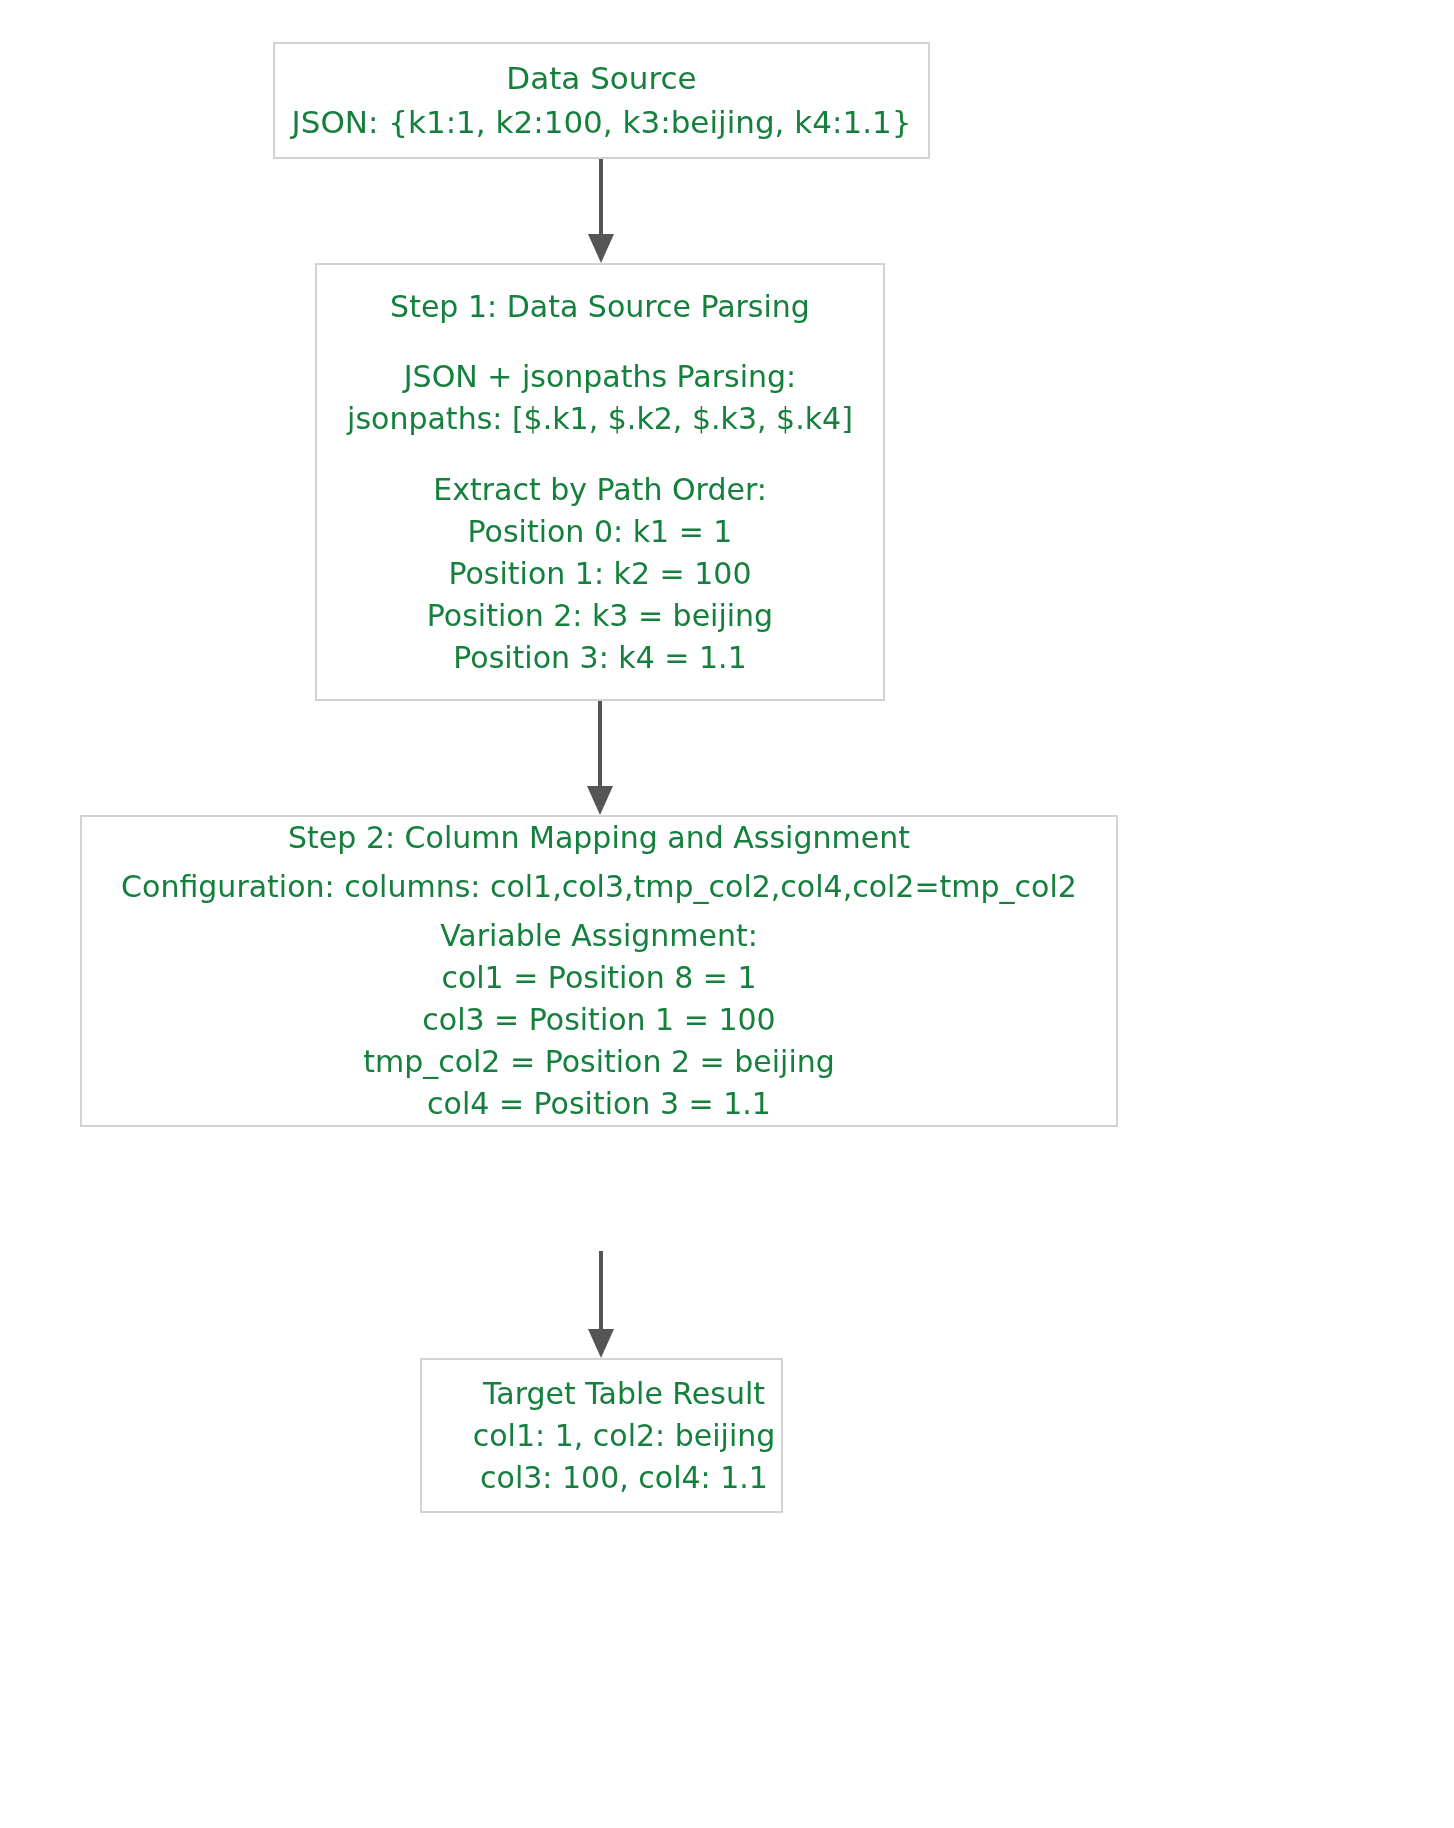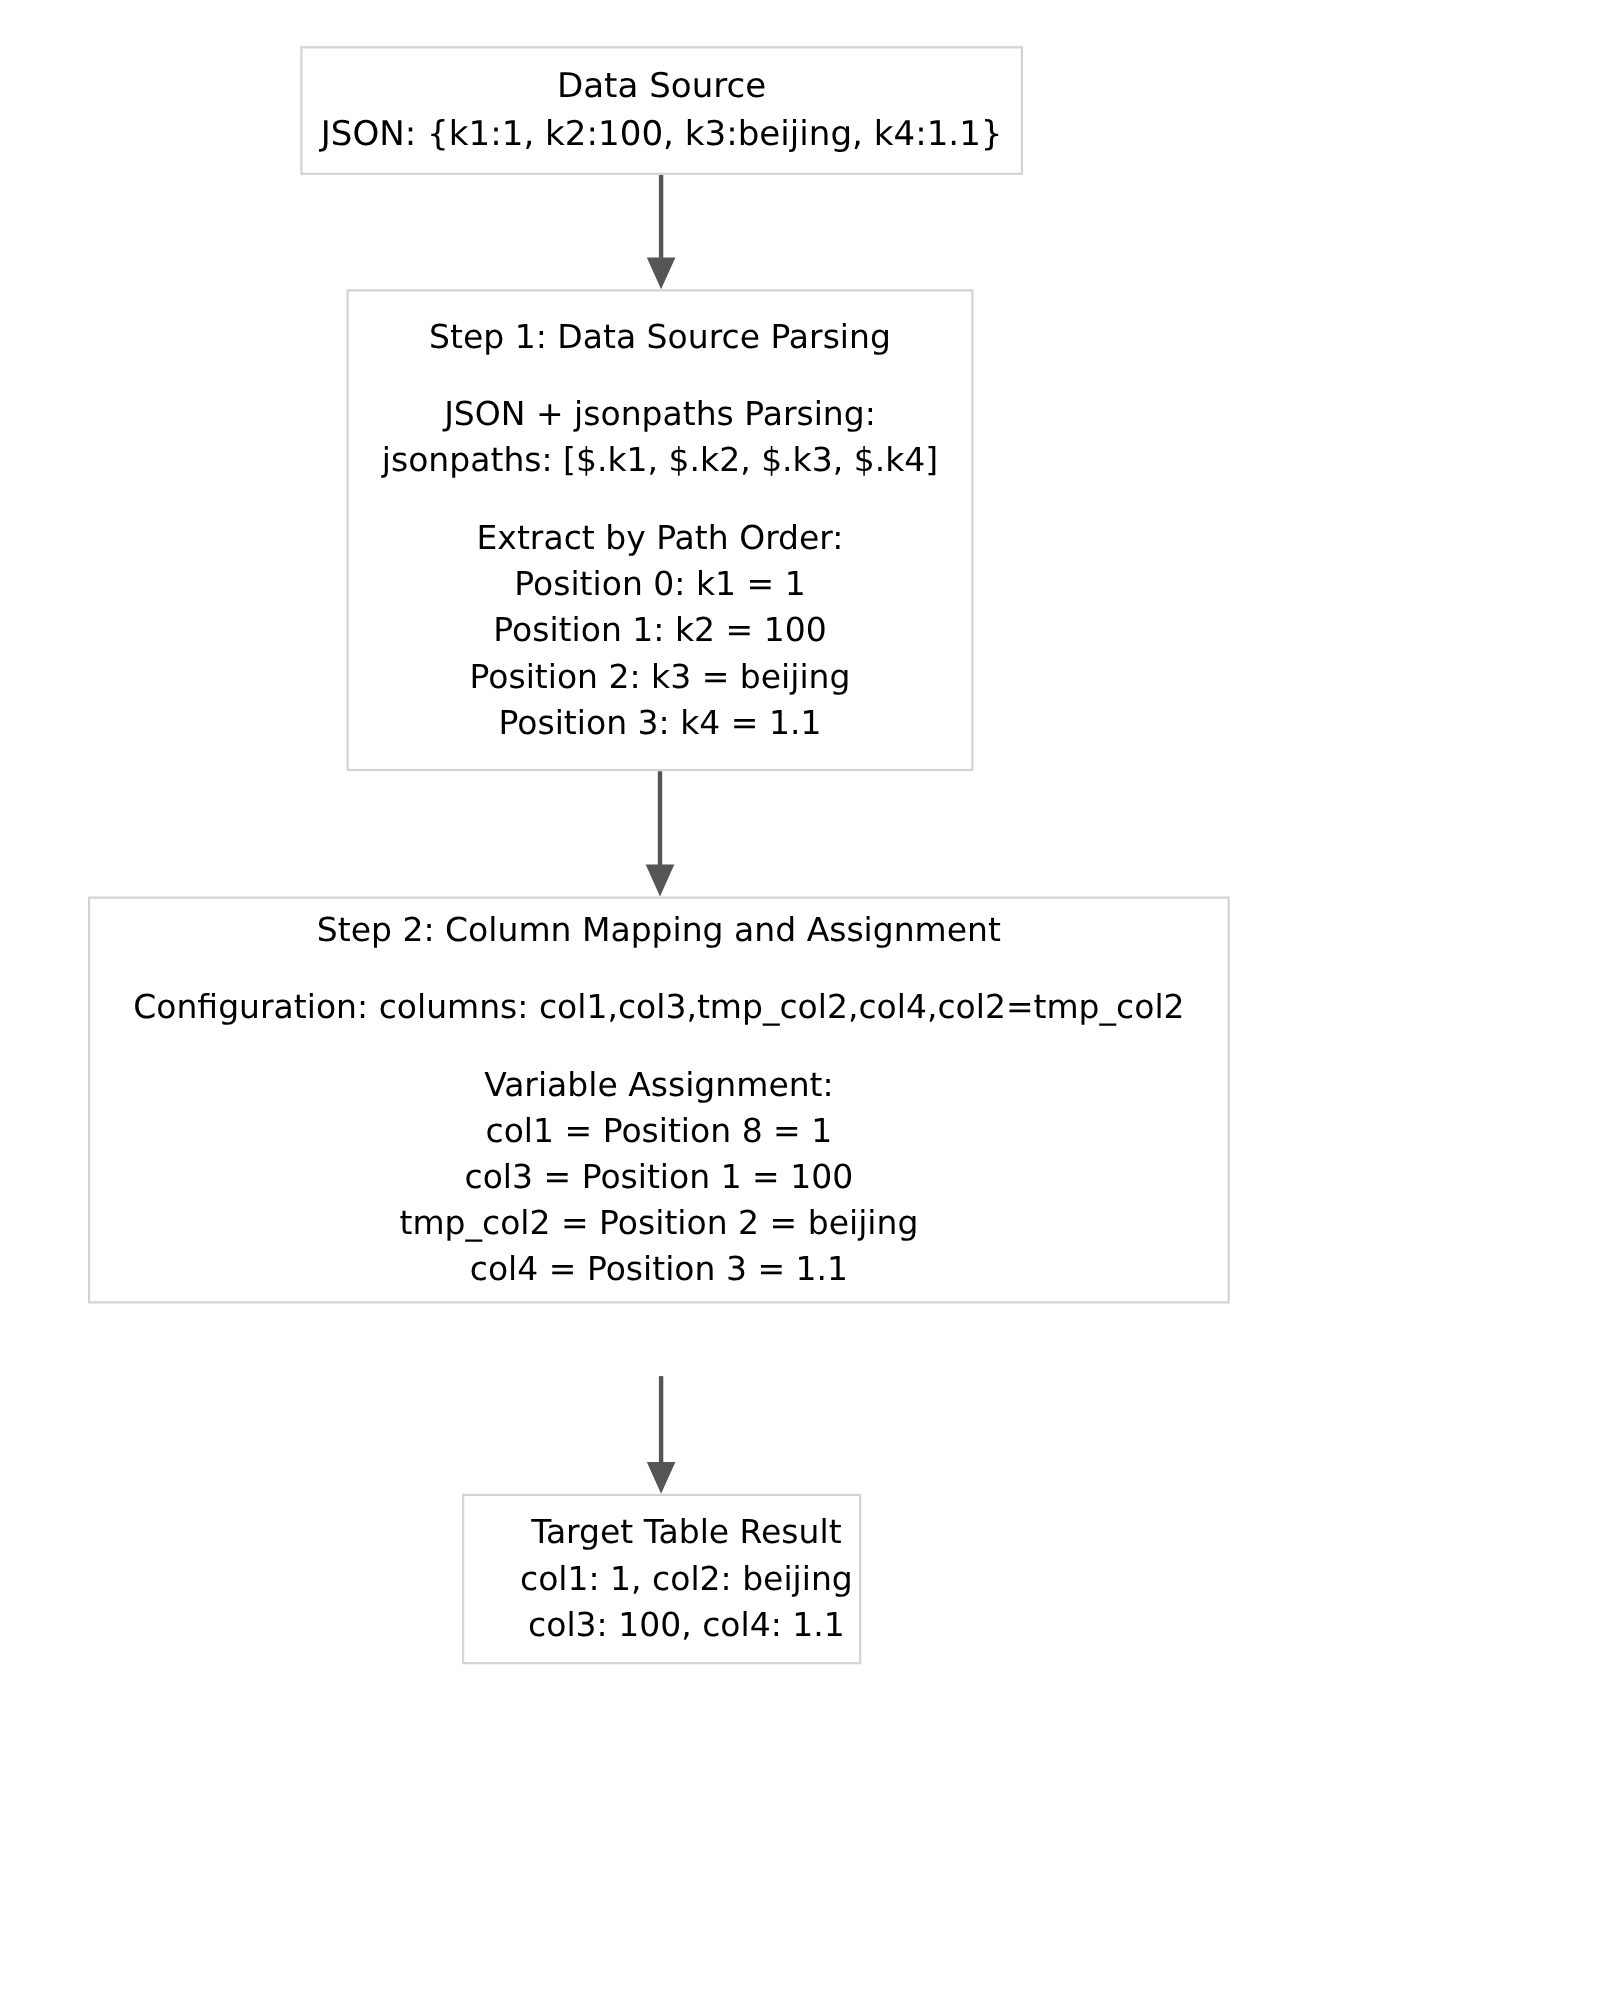--- a/index.html
+++ b/index.html
@@ -22,21 +22,21 @@
   .node {
     position: absolute;
     box-sizing: border-box;
     border: 2px solid #d3d3d3;
     background: #ffffff;
     display: flex;
     flex-direction: column;
     align-items: center;
     justify-content: center;
     text-align: center;
-    color: #000000;
+    color: #15803d;
     line-height: 1.40;
     white-space: pre;
   }
   .node .line {
     display: block;
     width: 100%;
     text-align: center;
   }
   .node .spacer {
     display: block;
@@ -46,21 +46,21 @@
   
   #node-source {
     left: 273px;  top: 42px;   width: 657px;  height: 117px;
     font-size: 31px;
   }
   #node-step1 {
     left: 315px;  top: 263px;  width: 570px;  height: 438px;
     font-size: 30px;
   }
   #node-step2 {
-    left: 80px;   top: 815px;  width: 1038px; height: 370px;
+    left: 80px;   top: 815px;  width: 1038px; height: 312px;
     font-size: 30px;
   }
   #node-result {
     left: 420px;  top: 1358px; width: 363px;  height: 155px;
     font-size: 30px;
     padding-left: 45px;
   }
 
   
   .arrow {

